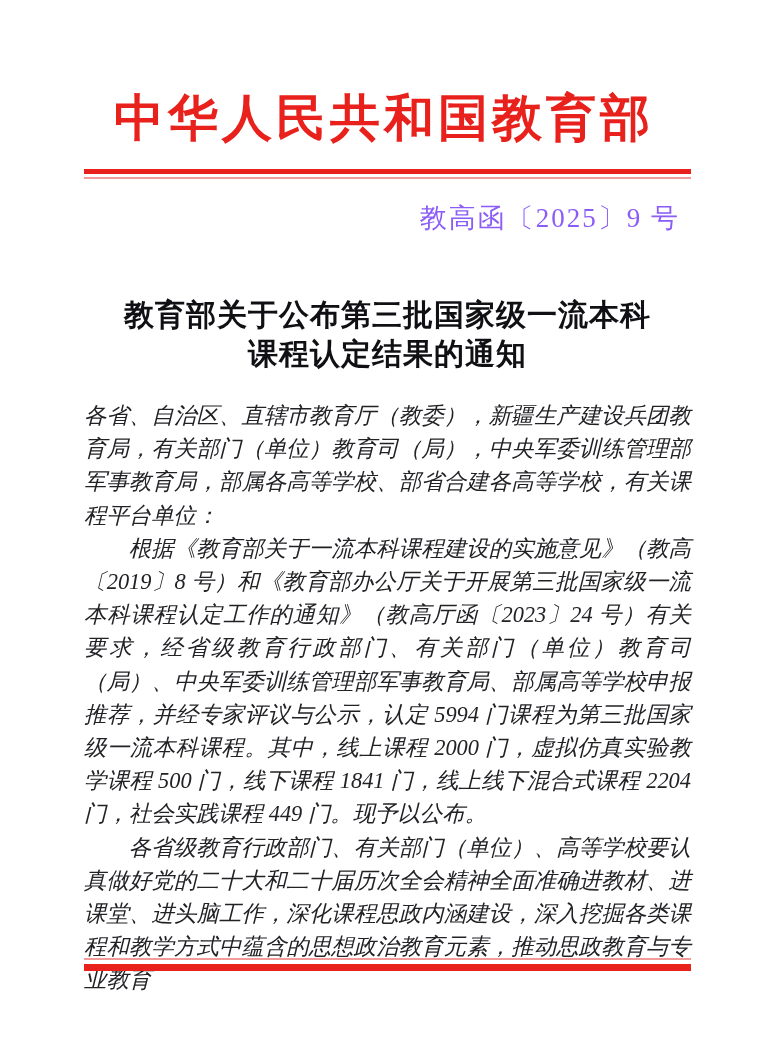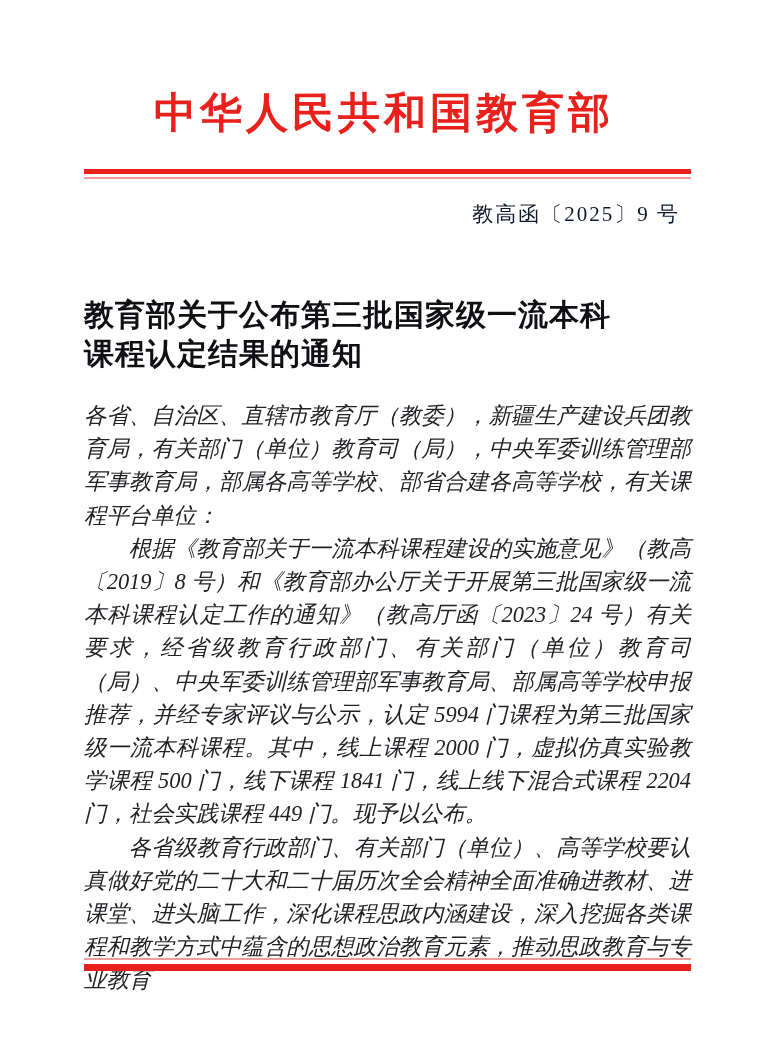--- a/index.html
+++ b/index.html
@@ -11,48 +11,49 @@
     overflow: hidden;
     font-family: "Liberation Serif", "DejaVu Serif", serif;
   }
   .org-title {
     position: absolute;
     top: 86px;
     left: 0;
     width: 100%;
     text-align: center;
     color: var(--accent-red, #e8211d);
-    font-size: 42px;
+    font-size: 50px;
     font-weight: bold;
     letter-spacing: 4px;
     line-height: 1.3;
     white-space: nowrap;
   }
   .rule { position: absolute; left: 84px; width: 607px; }
   .rule-top { top: 169px; }
   .rule-bottom { top: 958px; }
   .rule-thick { height: 5px; background: var(--accent-red, #e8211d); }
   .rule-thin  { height: 2px; background: var(--light-red, #f29b9b); }
   .rule-top .rule-thin { margin-top: 3px; }
   .rule-bottom .rule-thick { margin-top: 4px; height: 7px; }
   .doc-number {
     position: absolute;
     top: 200px;
     left: 84px;
     width: 596px;
     text-align: right;
-    font-size: 21px;
+    font-size: 27px;
     letter-spacing: 2px;
-    color: #0f172a;
+    color: #8b5cf6;
   }
   .doc-title {
     position: absolute;
     top: 295px;
     left: 84px;
     width: 607px;
+    text-align: center;
     font-size: 30px;
     line-height: 39px;
     font-weight: bold;
     letter-spacing: 1px;
     color: #101014;
   }
   .body-text {
     position: absolute;
     top: 399px;
     left: 84px;

